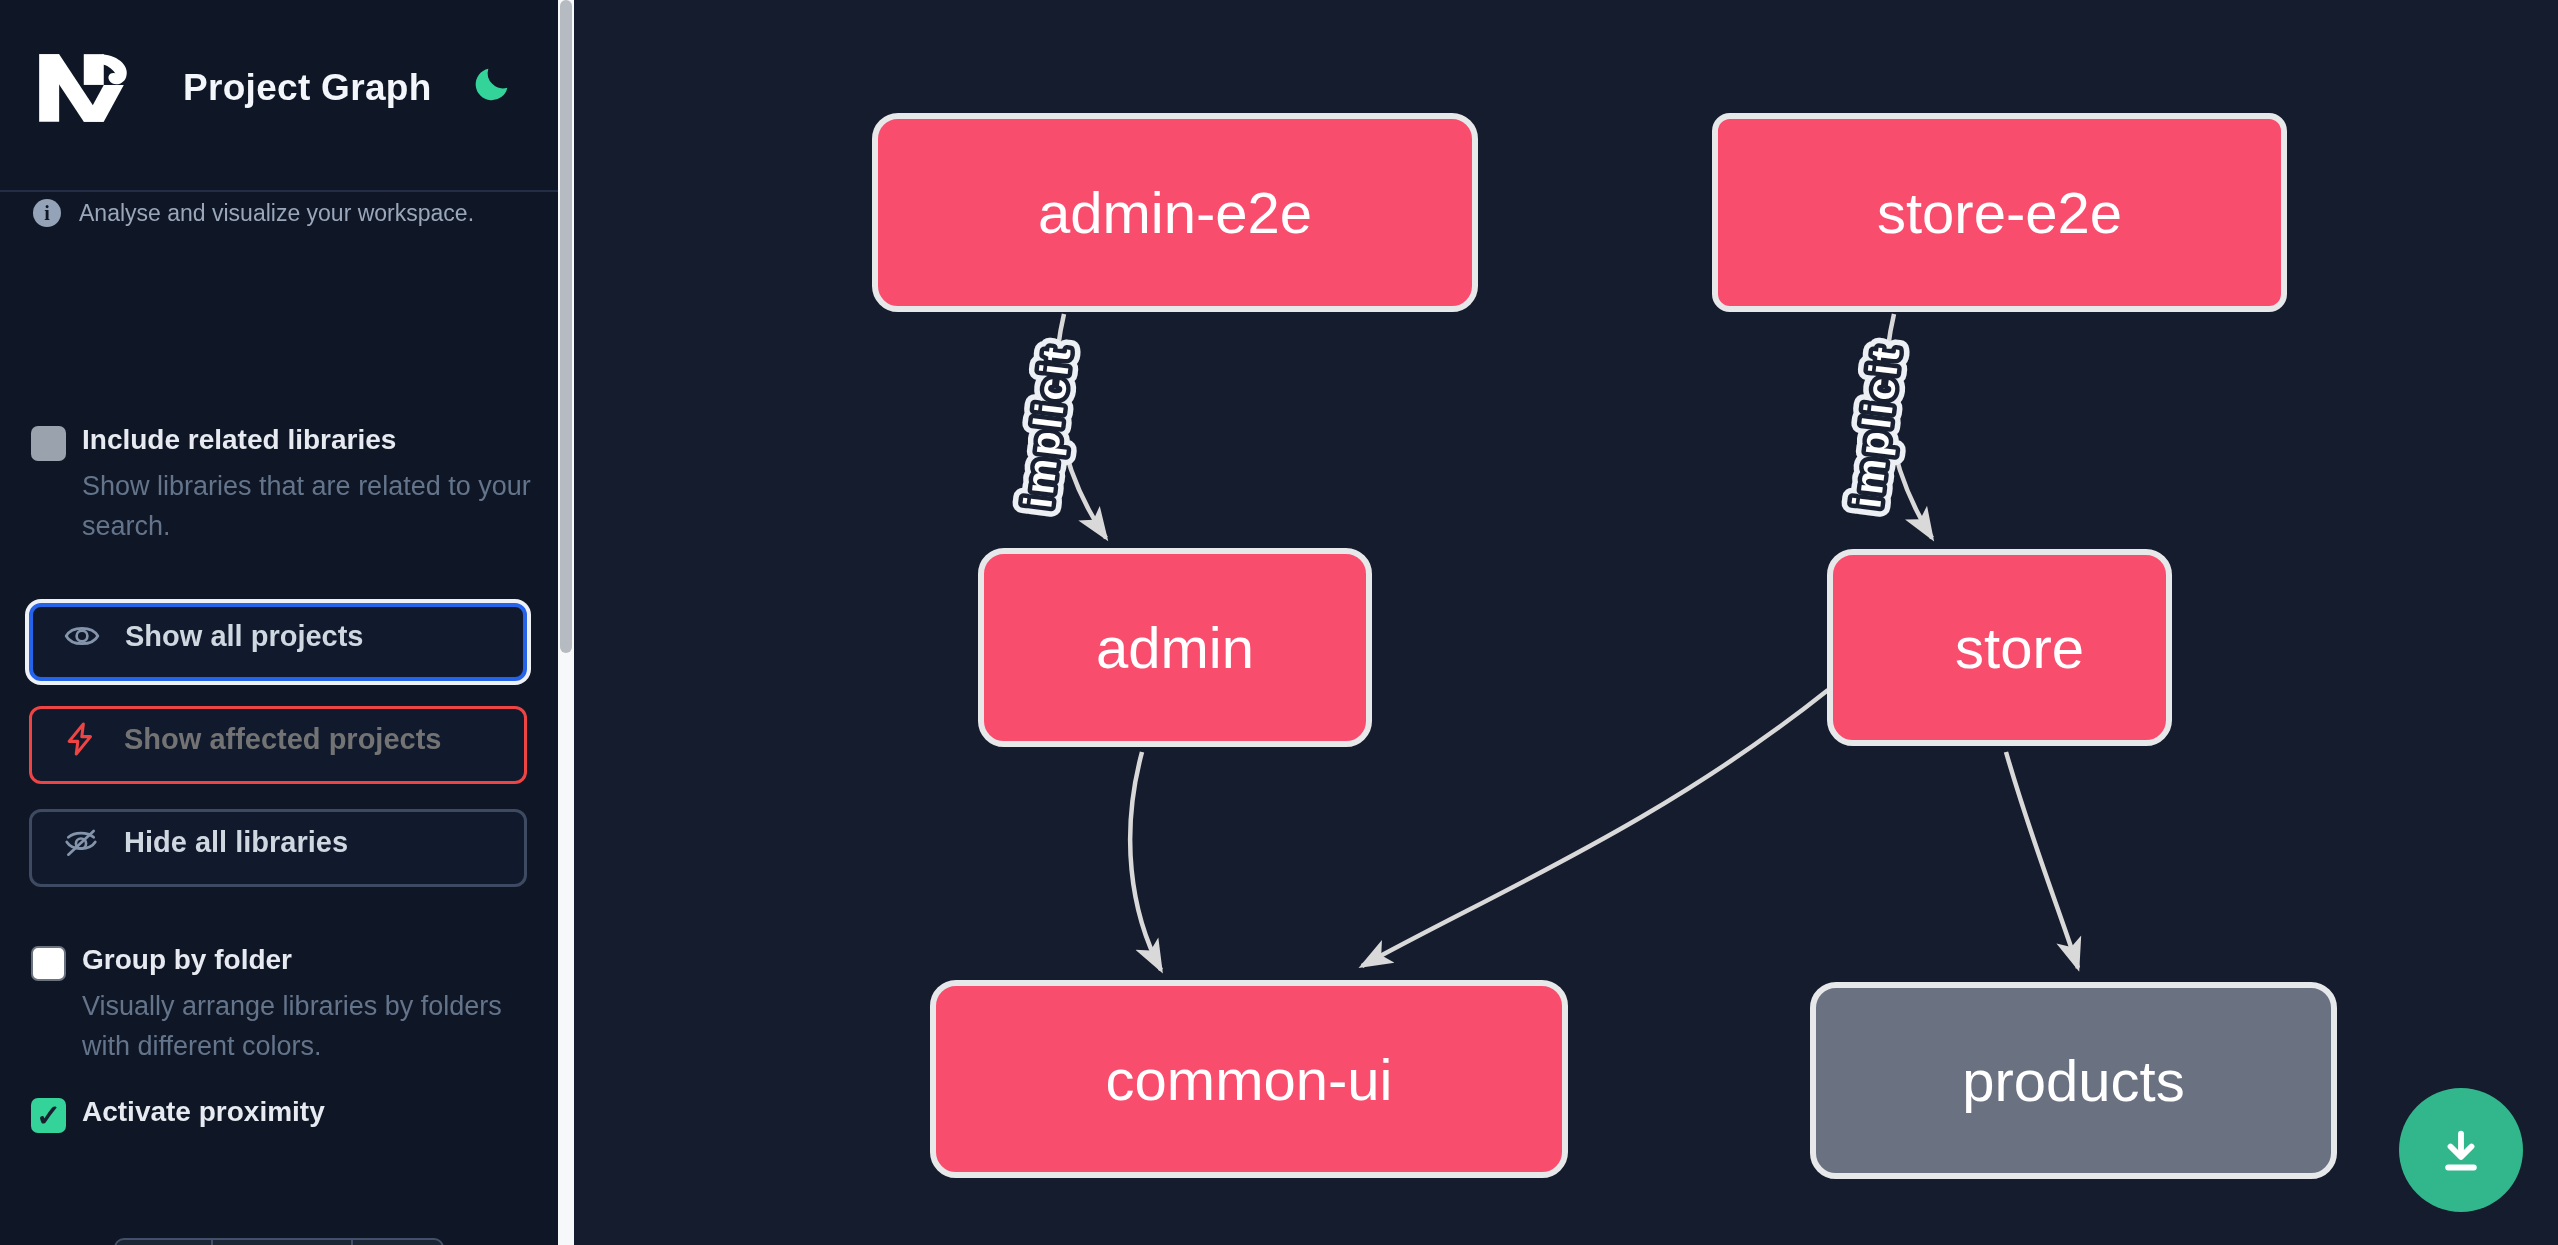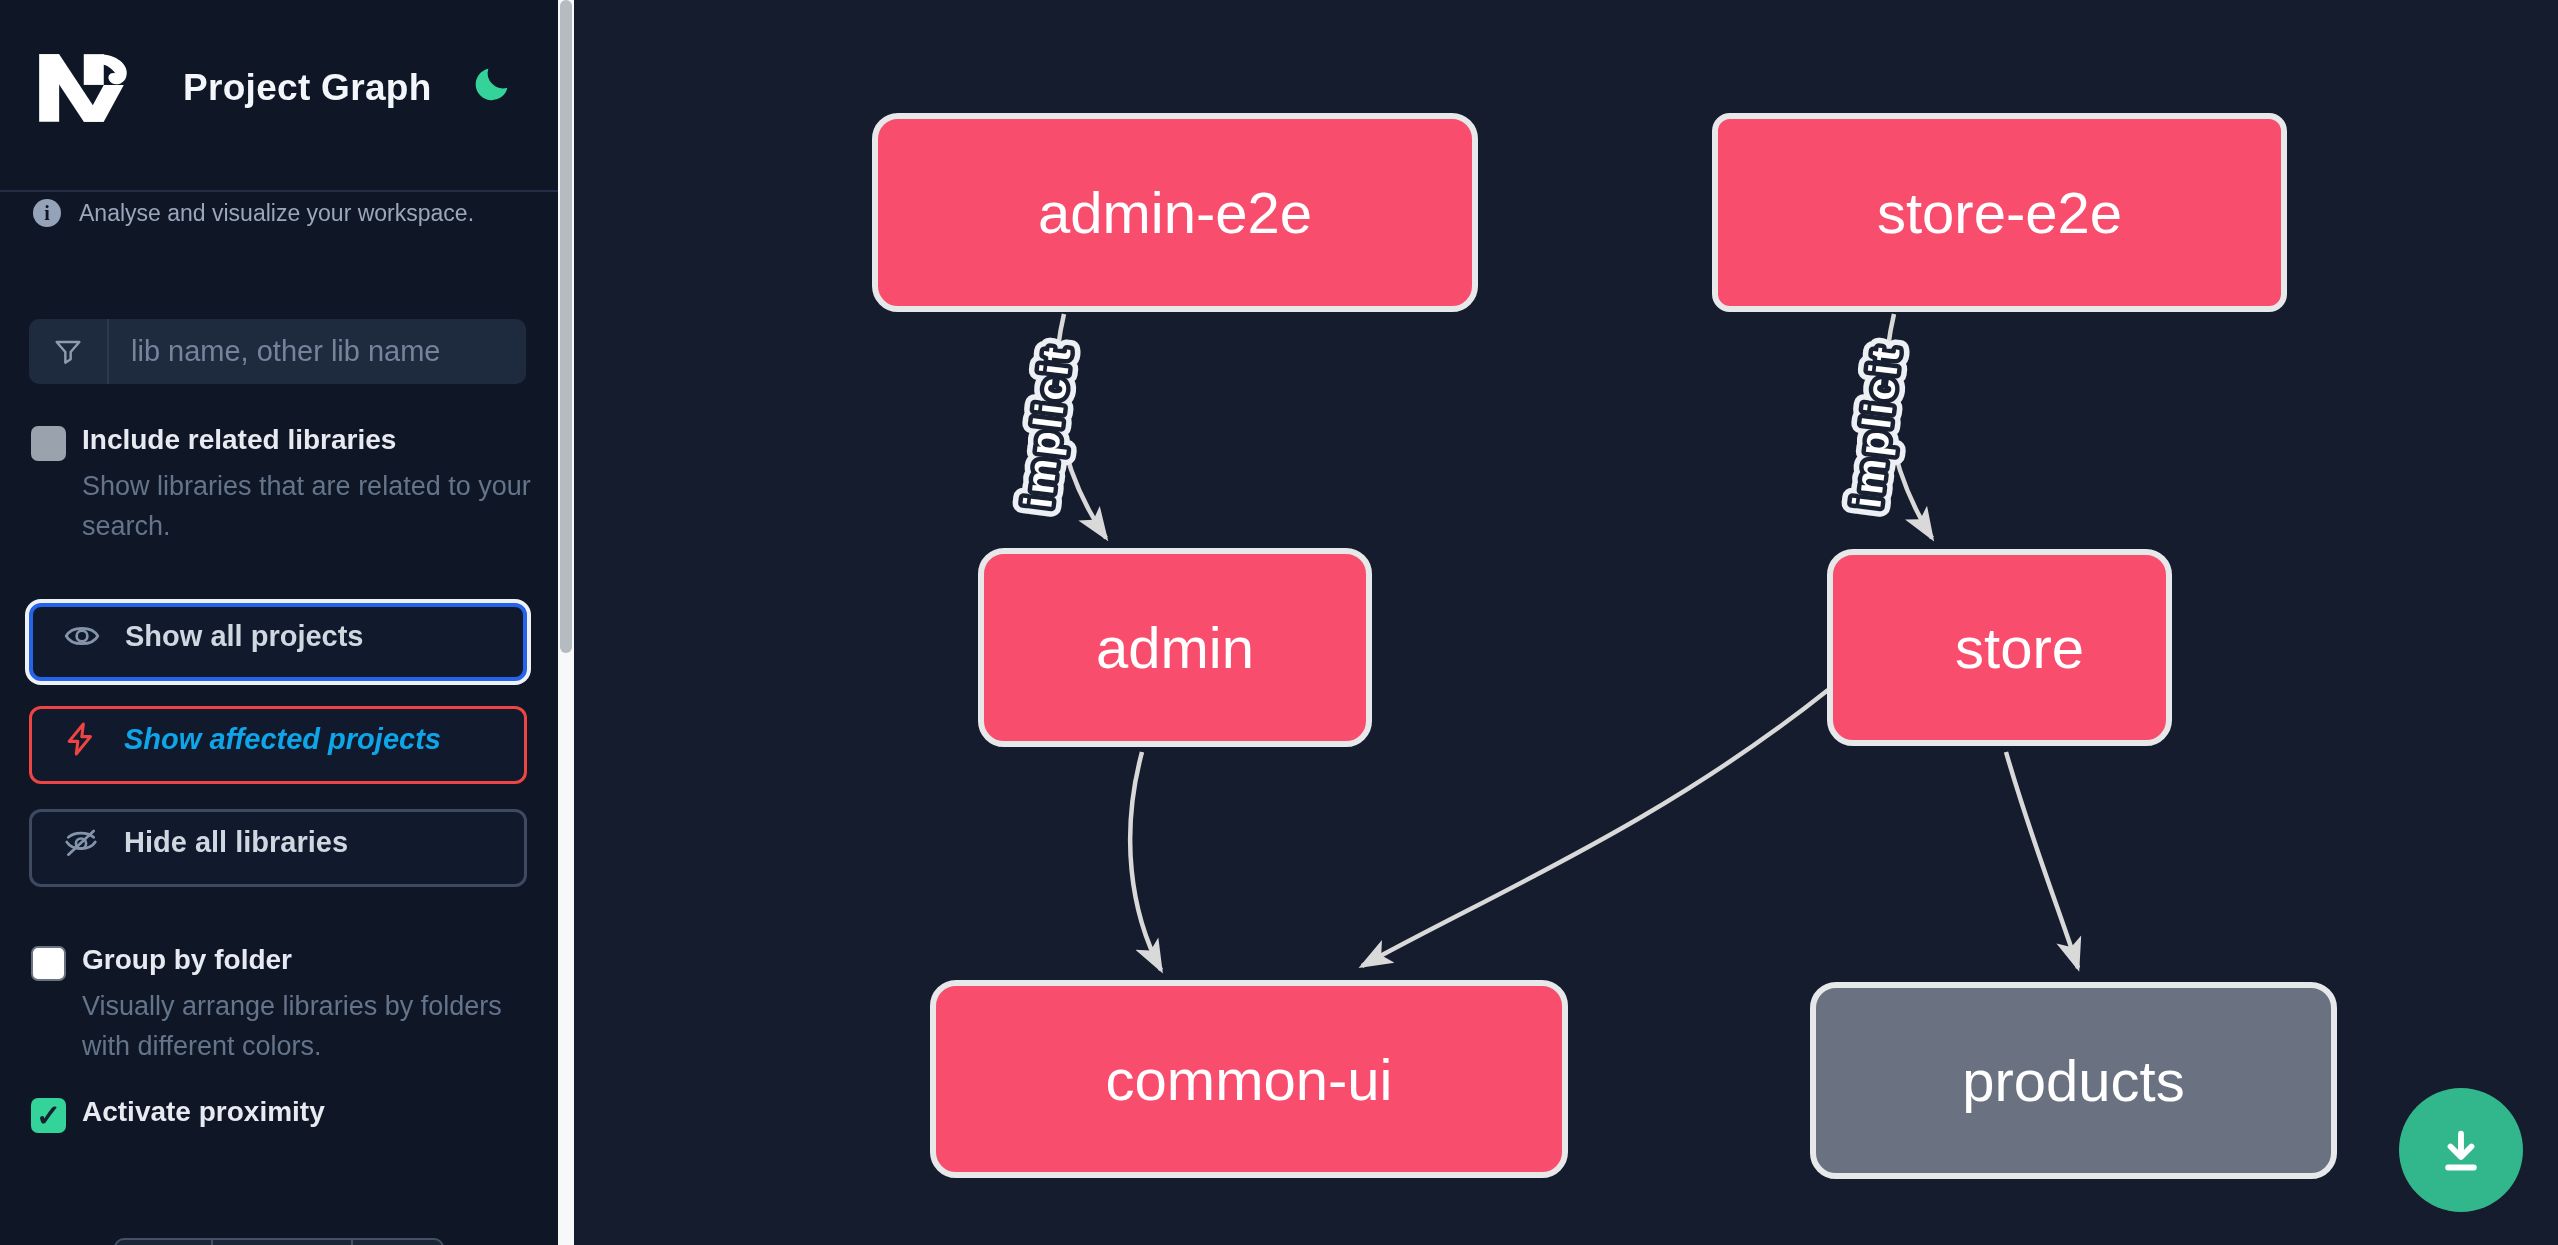--- a/index.html
+++ b/index.html
@@ -26,21 +26,21 @@
   .cb--gray{background:#9aa2ae;}
   .cb--white{background:#ffffff;border:2px solid #6b7280;box-sizing:border-box;}
   .cb--checked{background:#34d399;color:#17202f;font-size:30px;font-weight:700;}
   .opt-text{width:470px;}
   .opt-label{font-size:28px;font-weight:700;color:#e7ebf1;cursor:pointer;}
   .opt-desc{margin-top:10px;font-size:27px;line-height:40px;color:#64748b;}
   .btn{position:absolute;left:29px;width:498px;height:78px;border-radius:12px;background:#111a2d;display:flex;align-items:center;gap:24px;padding:0 0 12px 30px;box-sizing:border-box;cursor:pointer;font-family:"Liberation Sans",sans-serif;}
   .btn-label{font-size:29px;font-weight:700;color:#cfd7e1;}
   .btn--showall{top:603px;border:4px solid #2563eb;box-shadow:0 0 0 4px #eef1f6;}
   .btn--affected{top:706px;border:3px solid #ef4444;}
-  .btn--affected .btn-label{color:#0ea5e9;font-style:italic;}
+  .btn--affected .btn-label{color:#737373;}
   .btn--hideall{top:809px;border:3px solid #3e4a61;}
   .seg-control{position:absolute;left:114px;top:1238px;width:330px;height:40px;background:#1b2637;border:2px solid #44506a;border-radius:10px;box-sizing:border-box;display:flex;}
   .seg{flex:none;cursor:pointer;}
   .seg:nth-child(1){width:95px;border-right:2px solid #44506a;}
   .seg:nth-child(2){width:138px;border-right:2px solid #44506a;}
   .seg:nth-child(3){flex:1;}
   
   .scrollbar-track{position:absolute;left:558px;top:0;width:16px;height:1245px;background:#f7f8f9;z-index:11;}
   .scrollbar-thumb{position:absolute;left:2px;top:0;width:12px;height:653px;background:#b6bbc2;border-radius:7px;cursor:pointer;}
   
@@ -82,28 +82,20 @@
     </svg>
   </button>
 
   <div class="header-divider"></div>
 
   <div class="tagline-row">
     <span class="info-icon">i</span>
     <span class="tagline">Analyse and visualize your workspace.</span>
   </div>
 
-  <div class="search-box">
-    <span class="funnel-seg">
-      <svg width="32" height="32" viewBox="0 0 24 24" fill="none" stroke="#8e9cb2" stroke-width="1.8" stroke-linejoin="round">
-        <path d="M3.5 4.5 h17 l-6.5 7.5 v5.5 l-4 2.5 v-8 z"></path>
-      </svg>
-    </span>
-    <input class="search-input" type="text" value="" placeholder="lib name, other lib name" style="">
-  </div>
 
   <div class="opt" style="top:424px;">
     <span class="cb cb--gray"></span>
     <span class="opt-text">
       <span class="opt-label">Include related libraries</span>
       <div class="opt-desc">Show libraries that are related to your search.</div>
     </span>
   </div>
 
   <button class="btn btn--showall">

